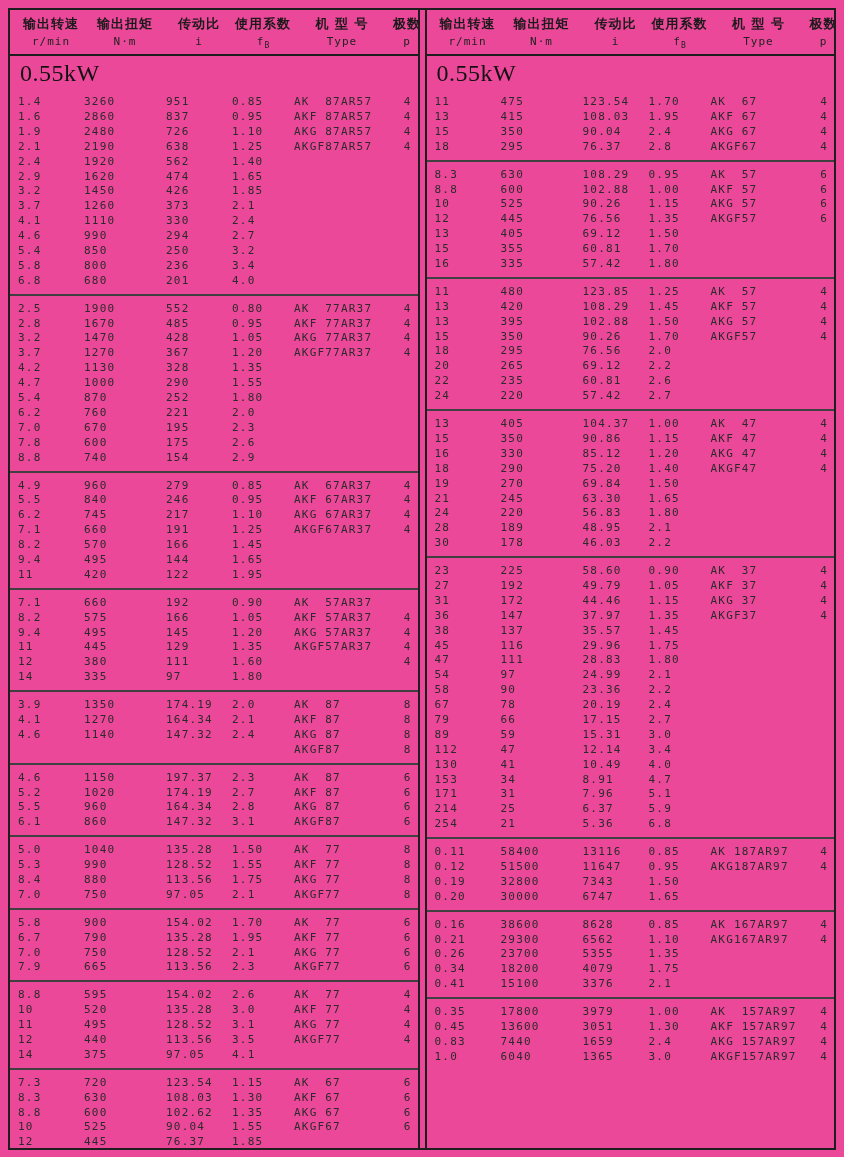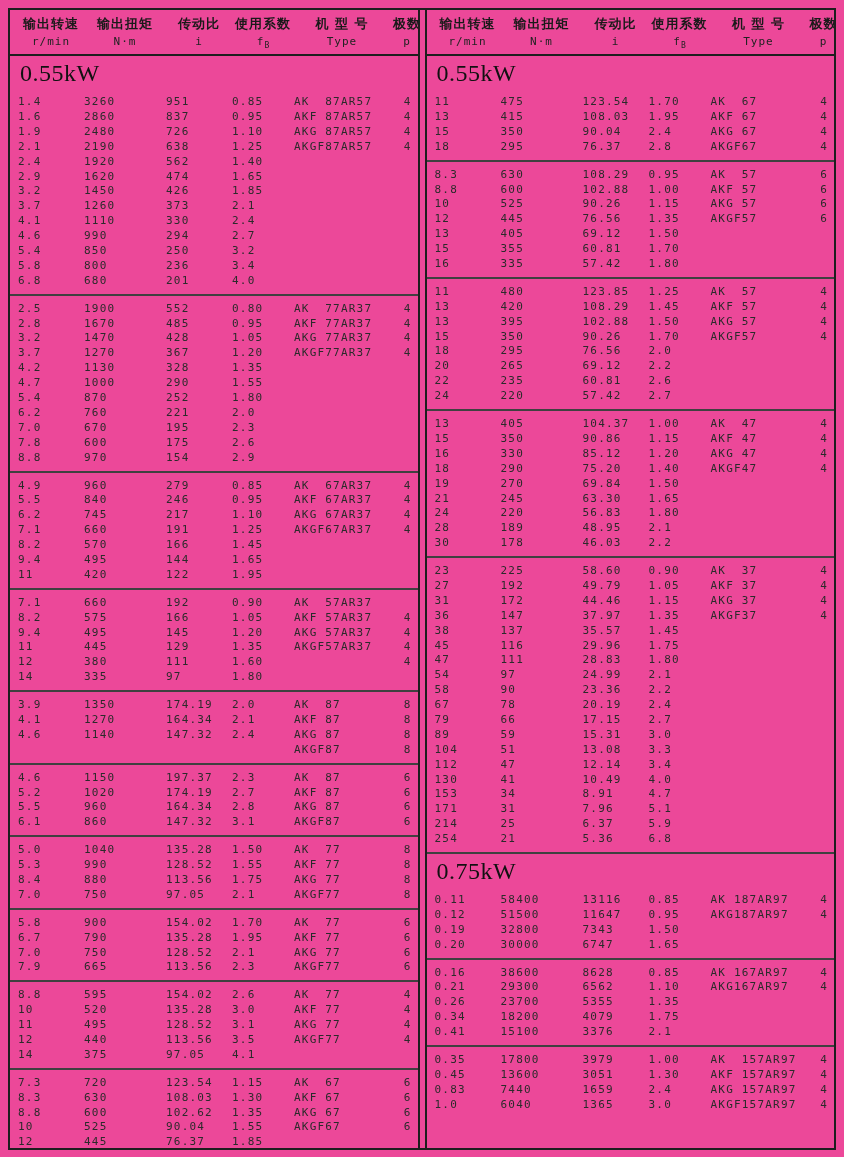--- a/index.html
+++ b/index.html
@@ -277,21 +277,21 @@
               <div class="row">
                 <span class="cell speed">7.8</span>
                 <span class="cell torque">600</span>
                 <span class="cell ratio">175</span>
                 <span class="cell fb">2.6</span>
                 <span class="cell type"></span>
                 <span class="cell poles"></span>
               </div>
               <div class="row">
                 <span class="cell speed">8.8</span>
-                <span class="cell torque">970</span>
+                <span class="cell torque">740</span>
                 <span class="cell ratio">154</span>
                 <span class="cell fb">2.9</span>
                 <span class="cell type"></span>
                 <span class="cell poles"></span>
               </div>
             </div>
             <div class="block">
               <div class="row">
                 <span class="cell speed">4.9</span>
                 <span class="cell torque">960</span>
@@ -978,28 +978,20 @@
               </div>
               <div class="row">
                 <span class="cell speed">89</span>
                 <span class="cell torque">59</span>
                 <span class="cell ratio">15.31</span>
                 <span class="cell fb">3.0</span>
                 <span class="cell type"></span>
                 <span class="cell poles"></span>
               </div>
               <div class="row">
-                <span class="cell speed">104</span>
-                <span class="cell torque">51</span>
-                <span class="cell ratio">13.08</span>
-                <span class="cell fb">3.3</span>
-                <span class="cell type"></span>
-                <span class="cell poles"></span>
-              </div>
-              <div class="row">
                 <span class="cell speed">112</span>
                 <span class="cell torque">47</span>
                 <span class="cell ratio">12.14</span>
                 <span class="cell fb">3.4</span>
                 <span class="cell type"></span>
                 <span class="cell poles"></span>
               </div>
               <div class="row">
                 <span class="cell speed">130</span>
                 <span class="cell torque">41</span>
@@ -1036,21 +1028,20 @@
                 <span class="cell speed">254</span>
                 <span class="cell torque">21</span>
                 <span class="cell ratio">5.36</span>
                 <span class="cell fb">6.8</span>
                 <span class="cell type"></span>
                 <span class="cell poles"></span>
               </div>
             </div>
           </div>
           <div class="section">
-            <div class="section-heading">0.75kW</div>
             <div class="block">
               <div class="row">
                 <span class="cell speed">0.11</span>
                 <span class="cell torque">58400</span>
                 <span class="cell ratio">13116</span>
                 <span class="cell fb">0.85</span>
                 <span class="cell type">AK 187AR97</span>
                 <span class="cell poles">4</span>
               </div>
               <div class="row">

